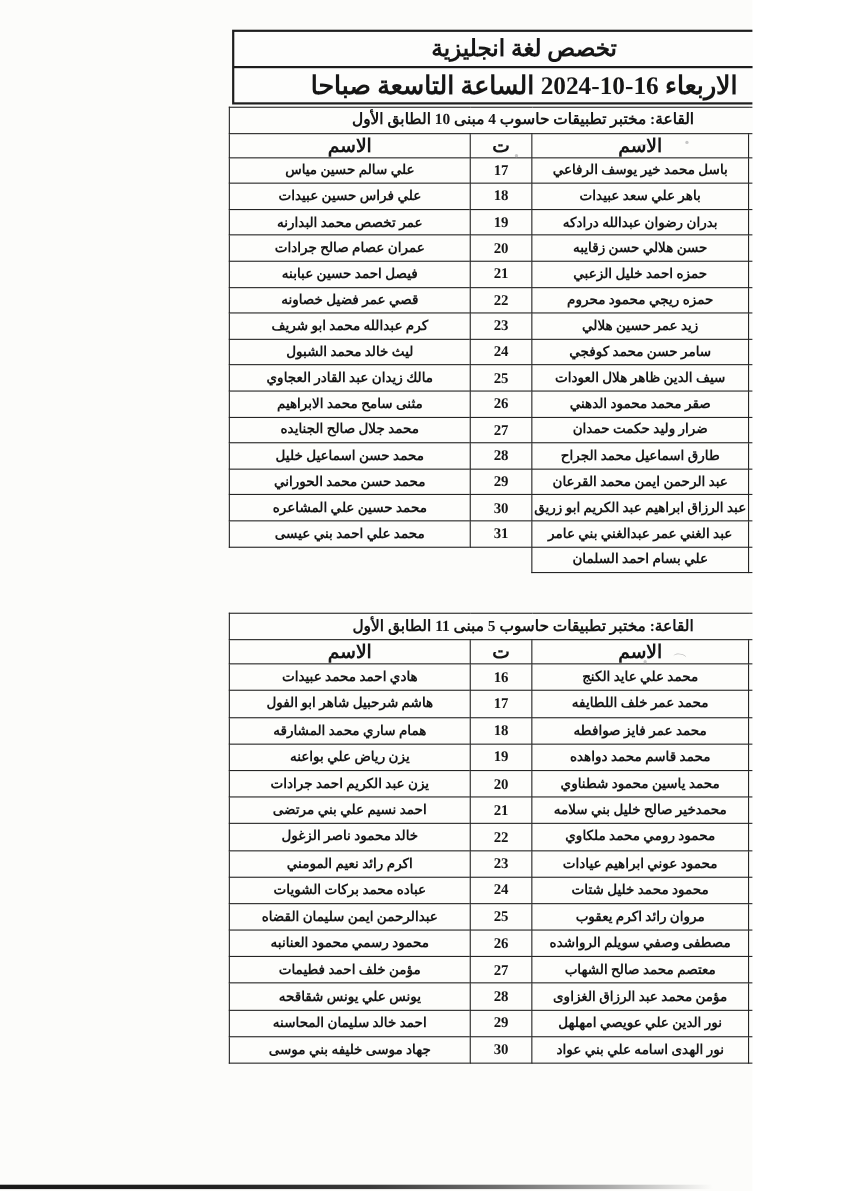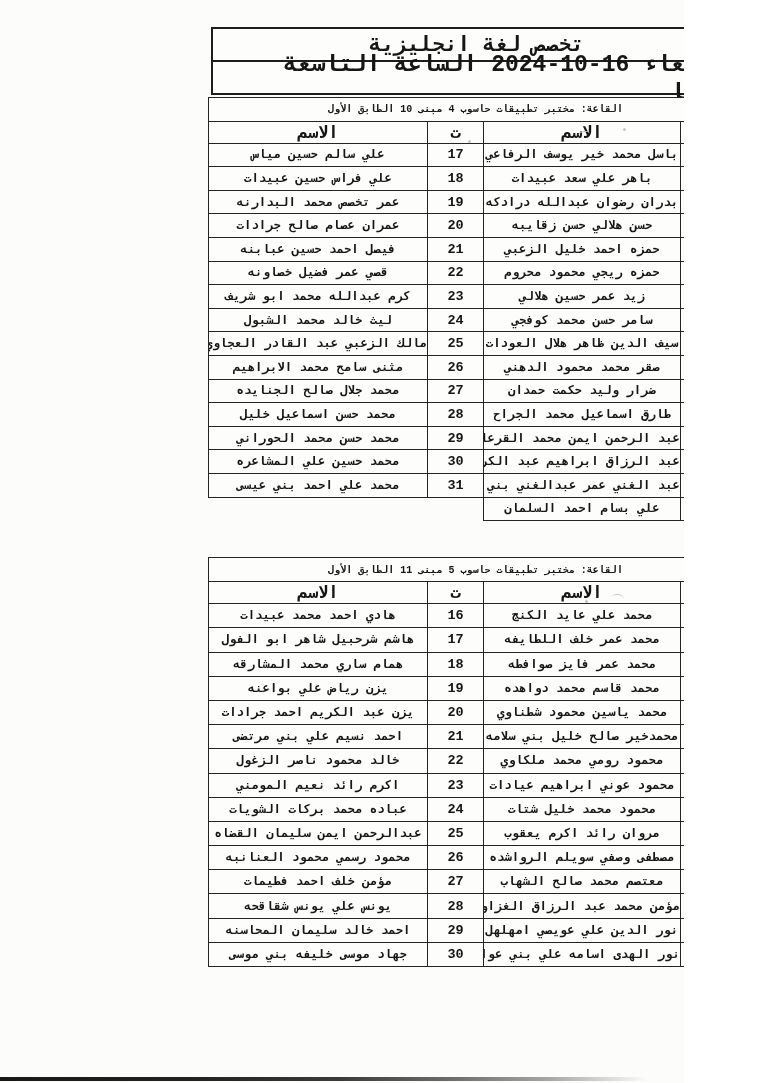--- a/index.html
+++ b/index.html
@@ -1,41 +1,41 @@
 <!DOCTYPE html>
 <html lang="ar"><head>
 <meta charset="utf-8">
 <style>
   html,body{margin:0;padding:0;}
   body{width:768px;height:1083px;background:#ffffff;}
   .sheet{
     position:relative;width:684px;height:1083px;overflow:hidden;
     background:#fcfcfa;
-    font-family:Liberation Mono, monospace;color:#161616;
+    font-family:Liberation Serif, serif;color:#161616;
   }
   
   .headbox{
     position:absolute;left:211px;width:527px;
     border:2px solid #1d1d1d;background:#fdfdfc;
     display:flex;align-items:center;justify-content:center;
     font-weight:700;direction:rtl;
   }
   .headbox.title{top:27px;height:31px;font-size:21px;}
   .headbox.datetime{top:60px;height:31px;font-size:23px;letter-spacing:.2px;}
   
   .tablewrap{position:absolute;left:208px;width:534px;}
   .tablewrap.t1{top:97px;}
   .tablewrap.t2{top:557px;}
   table{width:100%;border-collapse:collapse;direction:rtl;table-layout:fixed;}
   td,th{
     border:1.8px solid #242424;padding:0;margin:0;
     text-align:center;vertical-align:middle;background:#fdfdfb;
     overflow:hidden;white-space:nowrap;
   }
-  td.room{font-size:10px;font-weight:700;height:26px;text-align:center;}
+  td.room{font-size:14px;font-weight:700;height:26px;text-align:center;}
   th{font-size:17px;font-weight:700;height:21px;}
   td.num{font-size:13.5px;font-weight:700;}
   td.name{font-size:12.3px;font-weight:700;}
   .t1 tbody td{height:22.6px;}
   .t2 tbody td{height:23.2px;}
   col.c-num1{width:62px;} col.c-name1{width:197px;}
   col.c-num2{width:56px;} col.c-name2{width:219px;}
   td.ghost{border:none;background:transparent;}
   
   .smudge{position:absolute;pointer-events:none;}
@@ -120,21 +120,21 @@
           <tr>
             <td class="num">8</td>
             <td class="name">سامر حسن محمد كوفجي</td>
             <td class="num">24</td>
             <td class="name">ليث خالد محمد الشبول</td>
           </tr>
           <tr>
             <td class="num">9</td>
             <td class="name">سيف الدين ظاهر هلال العودات</td>
             <td class="num">25</td>
-            <td class="name">مالك الزعبي عبد القادر العجاوي</td>
+            <td class="name">مالك زيدان عبد القادر العجاوي</td>
           </tr>
           <tr>
             <td class="num">10</td>
             <td class="name">صقر محمد محمود الدهني</td>
             <td class="num">26</td>
             <td class="name">مثنى سامح محمد الابراهيم</td>
           </tr>
           <tr>
             <td class="num">11</td>
             <td class="name">ضرار وليد حكمت حمدان</td>

